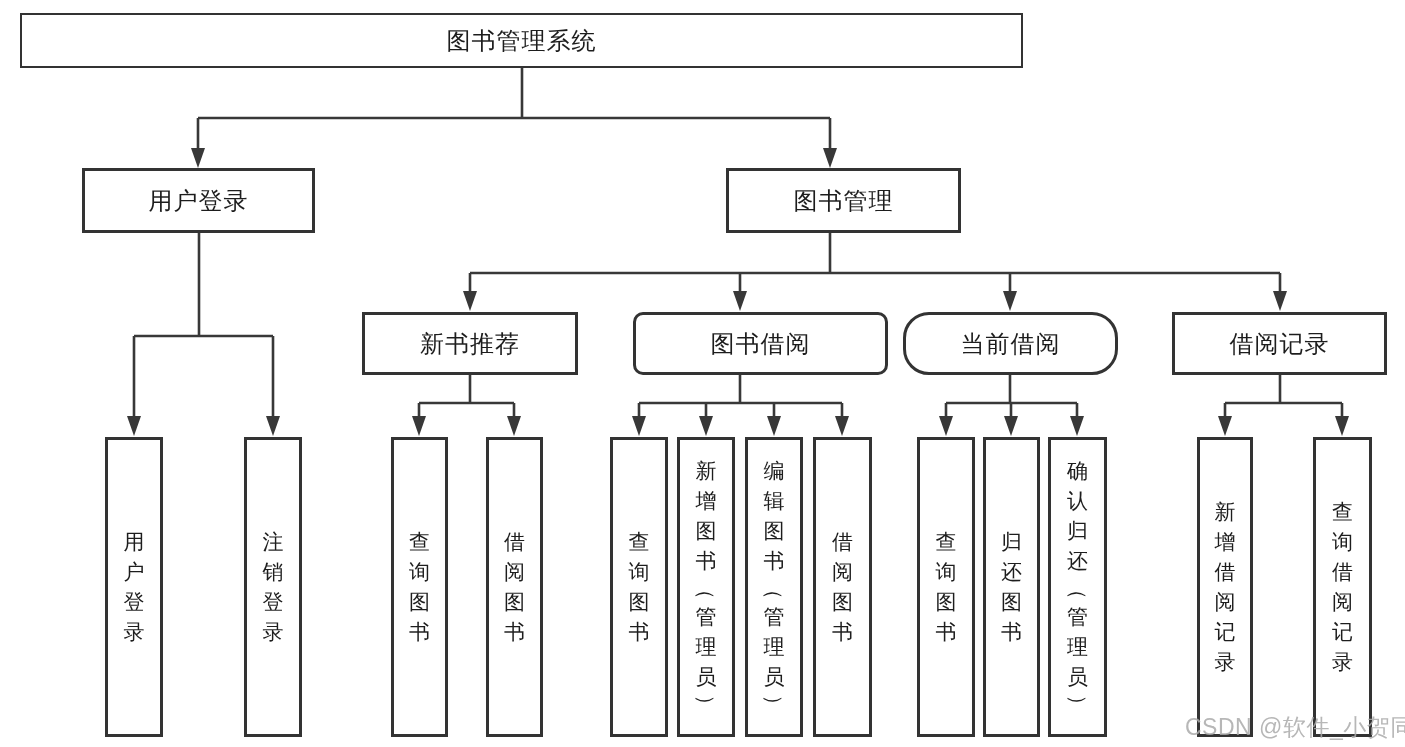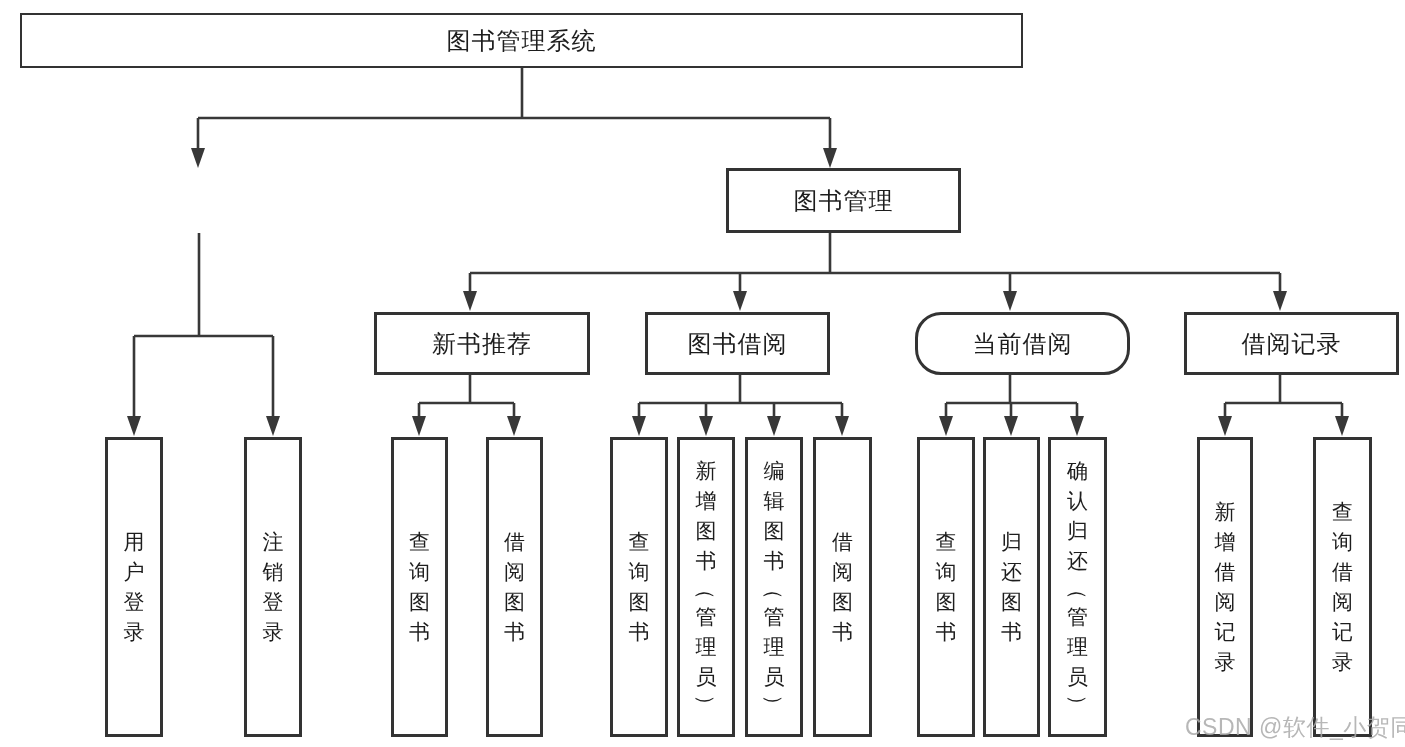--- a/index.html
+++ b/index.html
@@ -14,23 +14,23 @@
   }
   svg.connectors{position:absolute;left:0;top:0;z-index:0;}
   .node{
     position:absolute;background:#fff;border:3px solid var(--border);
     display:flex;align-items:center;justify-content:center;z-index:1;
   }
   .node .lbl{font-size:24px;letter-spacing:1px;white-space:nowrap;}
   .root{left:20px;top:13px;width:1003px;height:55px;border-width:2px;}
   .n-user-login{left:82px;top:168px;width:233px;height:65px;}
   .n-book-mgmt{left:726px;top:168px;width:235px;height:65px;}
-  .lvl3{top:312px;height:63px;margin-left:12px;}
+  .lvl3{top:312px;height:63px;}
   .n-newbook{left:362px;width:216px;}
-  .n-borrow {left:633px;width:185px;}
+  .n-borrow {left:633px;width:255px;border-radius:10px;}
   .n-current{left:903px;width:215px;border-radius:26px;}
   .n-records{left:1172px;width:215px;}
   .leaf{
     top:437px;height:300px;flex-direction:column;justify-content:center;
   }
   .leaf .ch{display:block;width:100%;text-align:center;height:30px;line-height:30px;font-size:21px;}
   .leaf .ch.vpar{transform:rotate(90deg);height:26px;line-height:26px;}
   .lf1 {left:105px;width:58px;}
   .lf2 {left:244px;width:58px;}
   .lf3 {left:391px;width:57px;}
@@ -83,20 +83,23 @@
       <polygon points="1070,416 1084,416 1077,436"></polygon>
       <polygon points="1218,416 1232,416 1225,436"></polygon>
       <polygon points="1335,416 1349,416 1342,436"></polygon>
     </g>
   </svg>
 
   <div class="node root">
     <span class="lbl">图书管理系统</span>
   </div>
 
+  <div class="node n-user-login">
+    <span class="lbl">用户登录</span>
+  </div>
   <div class="node n-book-mgmt">
     <span class="lbl">图书管理</span>
   </div>
 
   <div class="node lvl3 n-newbook">
     <span class="lbl">新书推荐</span>
   </div>
   <div class="node lvl3 n-borrow">
     <span class="lbl">图书借阅</span>
   </div>

